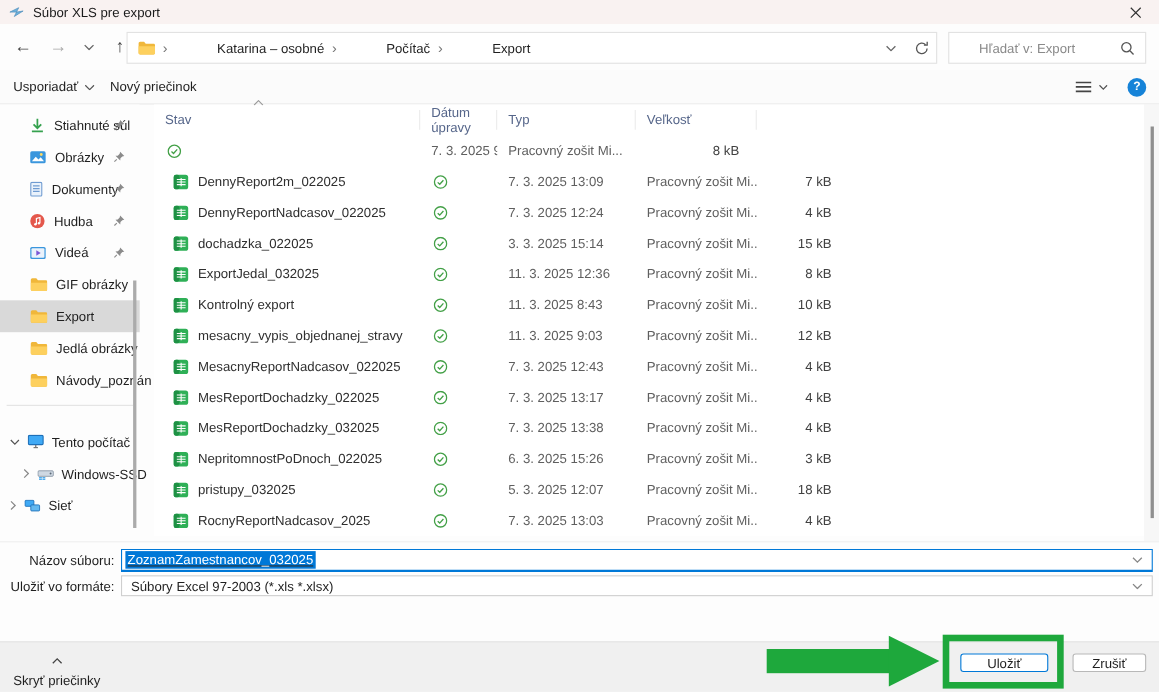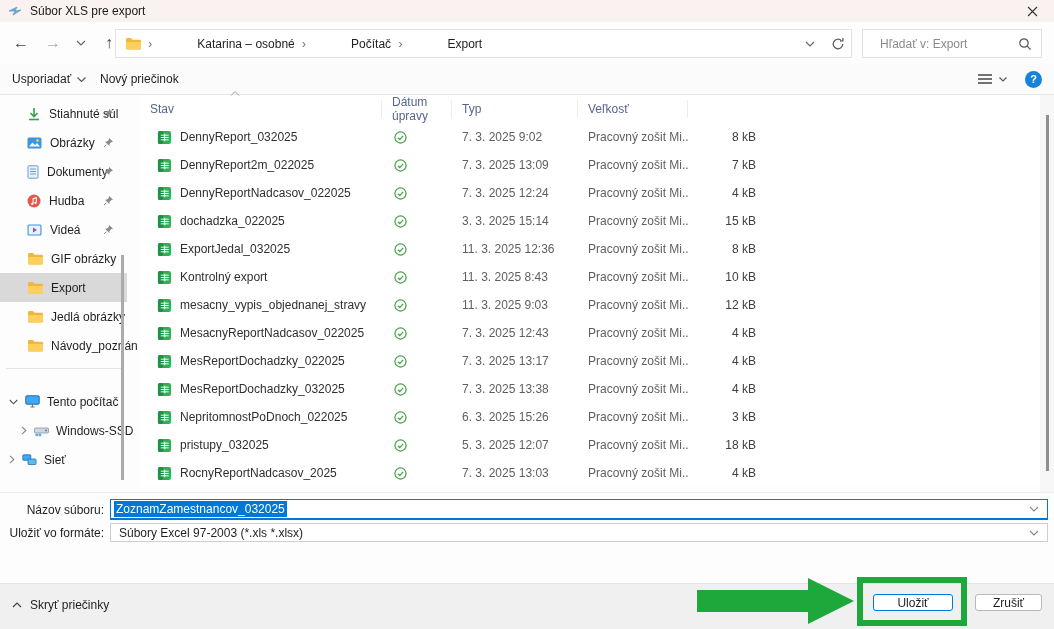--- a/index.html
+++ b/index.html
@@ -19,21 +19,21 @@
   
   .navrow{position:absolute;left:0;top:22px;width:1054px;height:42px;background:#fdfdfd;}
   .nav-btns{position:absolute;left:6px;top:0;height:42px;display:flex;align-items:center;gap:14px;padding-left:6px;}
   .nav-arrow{font-size:16px;color:#444;width:18px;text-align:center;}
   .nav-arrow.dim{color:#aaa;}
   .addressbar{position:absolute;left:115px;top:7px;width:737px;height:29px;border:1px solid #e2e2e2;background:#fff;display:flex;align-items:center;box-sizing:border-box;}
   .addressbar .crumb-sep{color:#777;margin:0 7px;font-size:13px;}
   .addressbar .crumb{color:#1f1f1f;margin-left:38px;}
   .addr-right{position:absolute;right:6px;display:flex;align-items:center;gap:16px;}
   .searchbox{position:absolute;left:862px;top:7px;width:180px;height:29px;border:1px solid #e2e2e2;background:#fff;display:flex;align-items:center;box-sizing:border-box;}
-  .searchbox .ph{color:#8a8a8a;margin-left:17px;flex:1;}
+  .searchbox .ph{color:#8a8a8a;margin-left:27px;flex:1;}
   .searchbox .ic{margin-right:9px;}
 
   
   .toolbar{position:absolute;left:0;top:64px;width:1054px;height:31px;background:#fbfbfb;border-bottom:1px solid #e8e8e8;box-sizing:border-box;}
   .tb-item{position:absolute;top:0;height:30px;display:flex;align-items:center;gap:6px;color:#1f1f1f;}
   .tb-organize{left:12px;}
   .tb-newfolder{left:100px;}
   .tb-right{position:absolute;right:12px;top:0;height:30px;display:flex;align-items:center;gap:18px;}
   .help-circle{width:17px;height:17px;border-radius:50%;background:#1683d8;color:#fff;font-weight:bold;font-size:11px;display:flex;align-items:center;justify-content:center;}
 
@@ -63,29 +63,29 @@
   .c.date,.c.type{padding-left:10px;color:#5f5f5f;}
   .c.size{justify-content:flex-end;padding-right:16px;color:#404040;}
   .list-gutter{position:absolute;left:1040px;top:95px;width:14px;height:397px;background:#f7f7f7;}
   .list-scrollbar{position:absolute;left:1046px;top:115px;width:3px;height:356px;background:#8f8f8f;}
 
   
   .fields{position:absolute;left:0;top:492px;width:1054px;height:91px;background:#fdfdfd;border-top:1px solid #efefef;box-sizing:border-box;}
   .flabel{position:absolute;width:102px;text-align:right;color:#1f1f1f;}
   .flabel.l1{top:10px;left:2px;}
   .flabel.l2{top:33px;left:2px;}
-  .fname-input{position:absolute;left:110px;top:6px;width:938px;height:21px;border:1px solid #0078d7;border-bottom:2px solid #0078d7;background:#fff;display:flex;align-items:center;box-sizing:border-box;}
+  .fname-input{position:absolute;left:110px;top:6px;width:938px;height:21px;border:1px solid #0078d7;border-bottom:2px solid #0078d7;background:#fff;display:flex;align-items:center;box-sizing:border-box;text-decoration:underline;}
   .fname-input .sel-text{background:#0078d7;color:#fff;margin-left:3px;padding:1px 2px;}
   .ftype-select{position:absolute;left:110px;top:30px;width:938px;height:19px;border:1px solid #cfcfcf;background:#fff;display:flex;align-items:center;box-sizing:border-box;color:#1f1f1f;}
   .ftype-select .val{margin-left:8px;}
   .combo-chev{position:absolute;right:8px;top:50%;transform:translateY(-50%);}
 
   
   .footer{position:absolute;left:0;top:583px;width:1054px;height:46px;background:#f0f0f0;border-top:1px solid #e3e3e3;box-sizing:border-box;}
-  .hide-folders{position:absolute;left:12px;top:14px;display:flex;align-items:center;gap:8px;color:#1f1f1f;}
+  .hide-folders{position:absolute;left:12px;top:14px;display:flex;align-items:center;gap:8px;color:#1f1f1f;flex-direction:column;}
   .btn{position:absolute;top:10px;height:17px;display:flex;align-items:center;justify-content:center;background:#fff;border-radius:3px;box-sizing:border-box;color:#1f1f1f;}
   .btn-save{left:873px;width:80px;border:1px solid #0078d7;}
   .btn-cancel{left:975px;width:67px;border:1px solid #b8b8b8;}
 
   
   .anno-box{position:absolute;left:857px;top:577px;width:110px;height:49px;border:6px solid #1ea83c;box-sizing:border-box;z-index:10;}
   .anno-shaft{position:absolute;left:697px;top:590px;width:112px;height:22px;background:#1ea83c;z-index:10;}
   .anno-head{position:absolute;left:808px;top:578px;width:0;height:0;border-top:23px solid transparent;border-bottom:23px solid transparent;border-left:46px solid #1ea83c;z-index:10;}
 </style>
 </head>
@@ -371,35 +371,20 @@
           <path d="M1 4.5 L5 0.5 L9 4.5" fill="none" stroke="#999" stroke-width="1"></path>
         </svg>
     </span>
     <div class="hc h-stav">Stav</div>
     <div class="hc h-date">Dátum úpravy</div>
     <div class="hc h-type">Typ</div>
     <div class="hc h-size">Veľkosť</div>
   </div>
   <div id="rows">
       <div class="frow">
-        <div class="c name">
-          <span class="ic">
-            <svg width="15" height="15" viewBox="0 0 16 16">
-              <rect x="1" y="1" width="14" height="14" rx="2.5" fill="#2fb057"></rect>
-              <rect x="1" y="1" width="5.5" height="14" rx="2" fill="#1e9144"></rect>
-              <g stroke="#fff" stroke-width="1">
-                <line x1="4" y1="5.5" x2="12.5" y2="5.5"></line>
-                <line x1="4" y1="8" x2="12.5" y2="8"></line>
-                <line x1="4" y1="10.5" x2="12.5" y2="10.5"></line>
-                <line x1="8.2" y1="4" x2="8.2" y2="12"></line>
-              </g>
-            </svg>
-          </span>
-          <span>DennyReport_032025</span>
-        </div>
         <div class="c stav">
           <span class="ic">
             <svg width="13" height="13" viewBox="0 0 14 14">
               <circle cx="7" cy="7" r="6" fill="none" stroke="#43a047" stroke-width="1.3"></circle>
               <path d="M4.2 7.3 L6.2 9.2 L9.8 5.2" fill="none" stroke="#43a047" stroke-width="1.3"></path>
             </svg>
           </span>
         </div>
         <div class="c date">7. 3. 2025 9:02</div>
         <div class="c type">Pracovný zošit Mi...</div>

